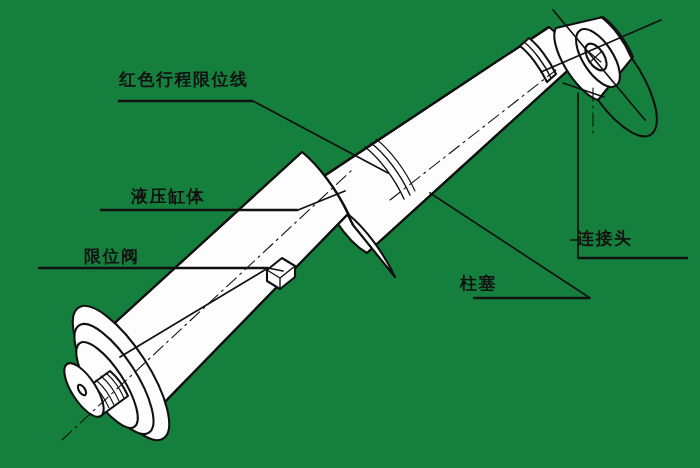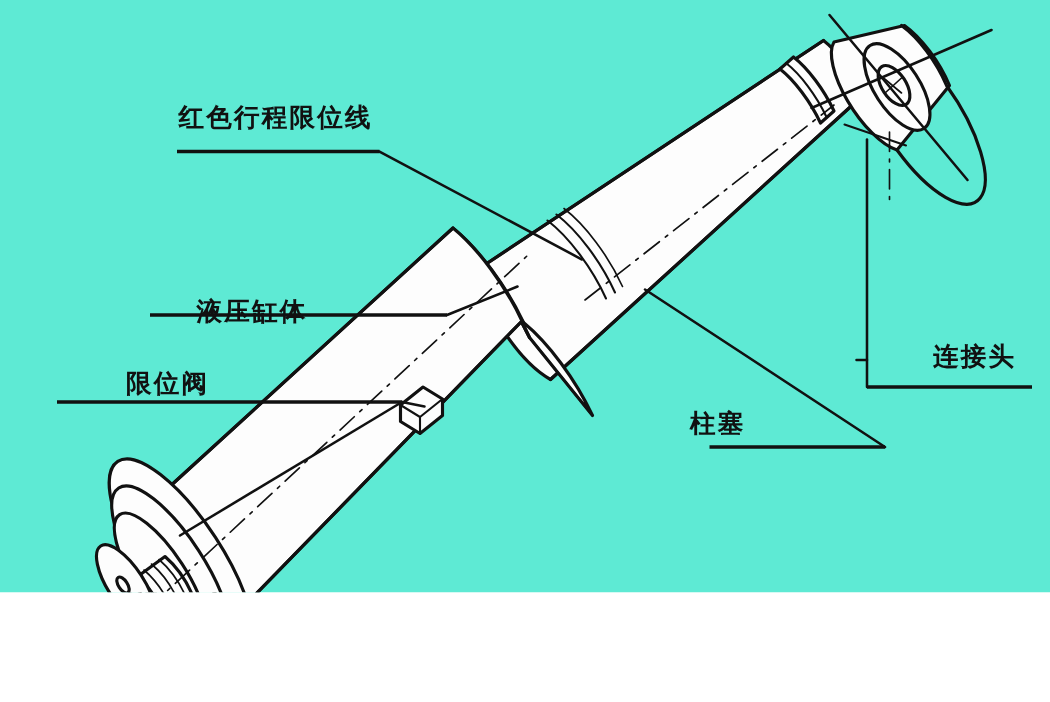--- a/index.html
+++ b/index.html
@@ -4,22 +4,22 @@
 <title>Hydraulic Cylinder Diagram</title>
 <style>
   html, body {
     margin: 0;
     padding: 0;
     background: #ffffff;
   }
   #page {
     position: relative;
     width: 700px;
-    height: 395px;
-    background: #5eead4;
+    height: 468px;
+    background: #15803d;
     overflow: hidden;
     font-family: "DejaVu Sans", "Liberation Sans", sans-serif;
   }
   #drawing {
     position: absolute;
     left: 0;
     top: 0;
     width: 700px;
     height: 468px;
   }
@@ -27,23 +27,23 @@
     position: absolute;
     color: #111111;
     font-family: "DejaVu Sans", "Liberation Sans", sans-serif;
     font-size: 17px;
     font-weight: 700;
     letter-spacing: 1.5px;
     white-space: nowrap;
     line-height: 1;
   }
   #lbl-red-limit-line { left: 119px; top: 71px; }
-  #lbl-cylinder-body  { left: 131px; top: 188px; margin-top: 12px; }
+  #lbl-cylinder-body  { left: 131px; top: 188px; }
   #lbl-limit-valve    { left: 72px;  top: 248px; padding-left: 12px; }
-  #lbl-connector      { left: 622px; top: 230px; }
+  #lbl-connector      { left: 577px; top: 230px; }
   #lbl-plunger        { left: 460px; top: 275px; }
 </style>
 </head>
 <body>
 
 <div id="page">
 
   <svg id="drawing" viewBox="0 0 700 468">
     <defs>
       <style>

